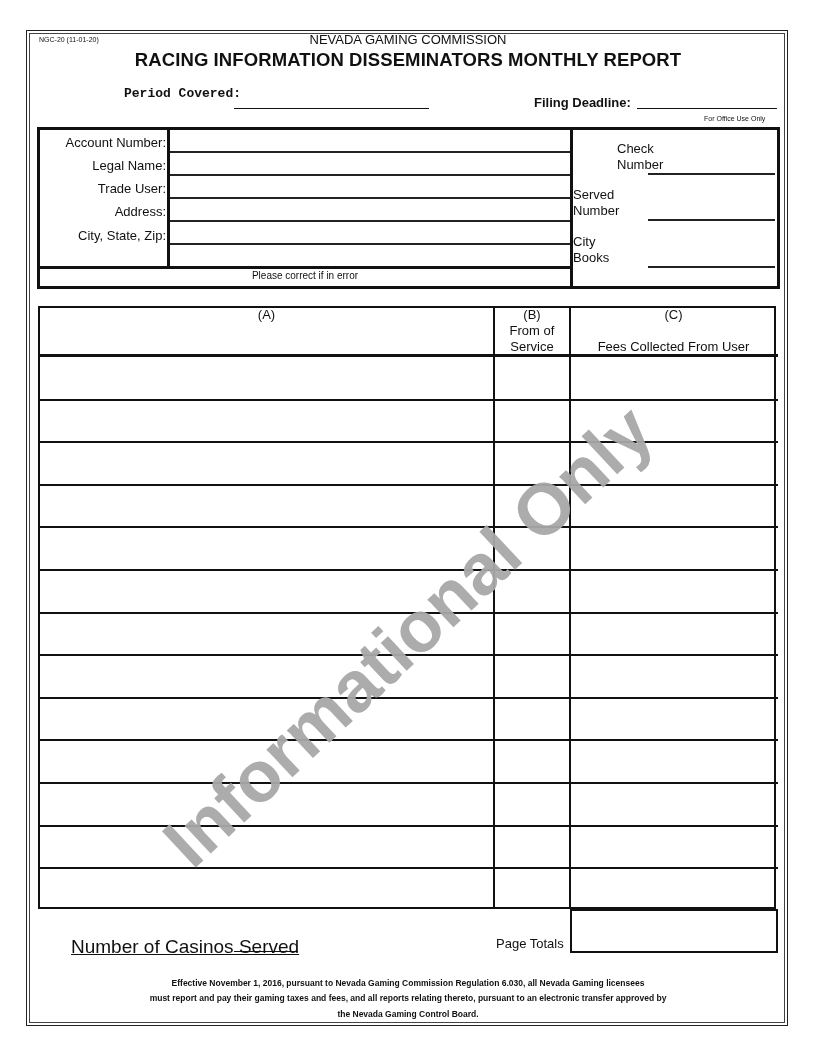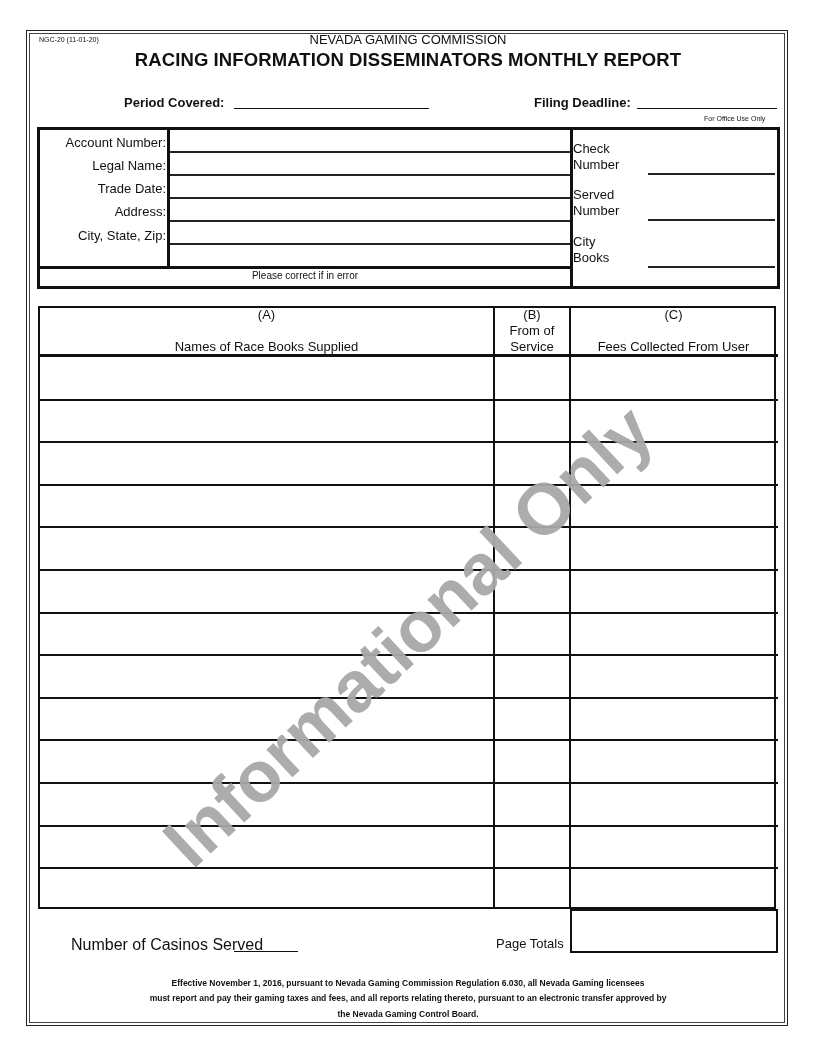--- a/index.html
+++ b/index.html
@@ -43,68 +43,67 @@
 </head>
 <body>
 
 <div class="abs outer"></div>
 <div class="abs outer-inner"></div>
 
 <div class="abs form-no">NGC-20 (11-01-20)</div>
 <div class="abs agency">NEVADA GAMING COMMISSION</div>
 <div class="abs title">RACING INFORMATION DISSEMINATORS MONTHLY REPORT</div>
 
-<div class="abs lbl-b" style="left:124px; top:95px;">Period Covered:</div>
+<div class="abs lbl-b" style="left:124px; top:86px;font-family:Liberation Mono, monospace;">Period Covered:</div>
 <div class="abs uline" style="left:234px; top:108px; width:195px;"><span></span></div>
 
 <div class="abs lbl-b" style="left:534px; top:95px;">Filing Deadline:</div>
 <div class="abs uline" style="left:637px; top:108px; width:140px;"><span></span></div>
 <div class="abs office" style="left:704px; top:115px;">For Office Use Only</div>
 
 <div class="abs acct"></div>
 <div class="abs acct-div-v1"></div>
 <div class="abs acct-div-v2"></div>
 <div class="abs acct-div-h"></div>
 
 <div class="abs acct-label" style="top:135px;">Account Number:</div>
 <div class="abs acct-label" style="top:158px;">Legal Name:</div>
-<div class="abs acct-label" style="top:181px;">Trade Date:</div>
+<div class="abs acct-label" style="top:181px;">Trade User:</div>
 <div class="abs acct-label" style="top:204px;">Address:</div>
 <div class="abs acct-label" style="top:228px;">City, State, Zip:</div>
 
 <div class="abs" style="left:172px; top:132px; width:396px; height:19px;"><span></span></div>
 <div class="abs acct-line" style="top:151px;"></div>
 <div class="abs" style="left:172px; top:154px; width:396px; height:19px;"><span></span></div>
 <div class="abs acct-line" style="top:174px;"></div>
 <div class="abs" style="left:172px; top:177px; width:396px; height:19px;"><span></span></div>
 <div class="abs acct-line" style="top:197px;"></div>
 <div class="abs" style="left:172px; top:200px; width:396px; height:19px;"><span></span></div>
 <div class="abs acct-line" style="top:220px;"></div>
 <div class="abs" style="left:172px; top:223px; width:396px; height:19px;"><span></span></div>
 <div class="abs acct-line" style="top:243px;"></div>
 <div class="abs" style="left:172px; top:246px; width:396px; height:19px;"><span></span></div>
 
 <div class="abs correct">Please correct if in error</div>
 
-<div class="abs office-label" style="top:141px;"><span>Check</span><br><span>Number</span></div>
+<div class="abs office-label" style="top:141px;padding-left:44px;"><span>Check</span><br><span>Number</span></div>
 <div class="abs office-line" style="top:173px;"><span></span></div>
 <div class="abs office-label" style="top:187px;"><span>Served</span><br><span>Number</span></div>
 <div class="abs office-line" style="top:219px;"><span></span></div>
 <div class="abs office-label" style="top:234px;"><span>City</span><br><span>Books</span></div>
 <div class="abs office-line" style="top:266px;"><span></span></div>
 
 <div class="abs tbl"></div>
 <div class="abs col-line" style="left:493px; top:306px; height:603px;"></div>
 <div class="abs col-line" style="left:569px; top:306px; height:603px;"></div>
 <div class="abs hdr-rule"></div>
 
 <div class="abs hdr" style="left:40px; width:453px; top:307px;">
   <div>(A)</div>
   <div style="height:16px;"></div>
-  <div>Names of Race Books Supplied</div>
 </div>
 <div class="abs hdr" style="left:495px; width:74px; top:307px;">
   <div>(B)</div>
   <div>From of</div>
   <div>Service</div>
 </div>
 <div class="abs hdr" style="left:571px; width:205px; top:307px;">
   <div>(C)</div>
   <div style="height:16px;"></div>
   <div>Fees Collected From User</div>
@@ -185,20 +184,20 @@
     <div class="abs row-line" style="top: 867.2px;"></div>
     <div class="abs row" style="top: 868.2px; height: 40.6px; left: 0px; width: 816px;">
       <div class="row-cell" style="left: 40px; width: 453px; font-size: 12px; padding: 4px; box-sizing: border-box;"></div>
       <div class="row-cell" style="left: 495px; width: 74px; font-size: 12px; padding: 4px; box-sizing: border-box;"></div>
       <div class="row-cell" style="left: 571px; width: 205px; font-size: 12px; padding: 4px; box-sizing: border-box;"></div>
     </div>
   </div>
 
 <div class="abs watermark">Informational Only</div>
 
-<div class="abs" style="left:71px; top:936px; font-size:16px;">Number of Casinos Served</div>
+<div class="abs" style="left:71px; top:936px; font-size:19px;text-decoration:underline;">Number of Casinos Served</div>
 <div class="abs uline" style="left:234px; top:951px; width:64px;"><span></span></div>
 <div class="abs" style="left:496px; top:936px; font-size:13px;">Page Totals</div>
 <div class="abs totals-box"><span></span></div>
 
 <div class="abs footer" style="top:975px;">Effective November 1, 2016, pursuant to Nevada Gaming Commission Regulation 6.030, all Nevada Gaming licensees</div>
 <div class="abs footer" style="top:990px;">must report and pay their gaming taxes and fees, and all reports relating thereto, pursuant to an electronic transfer approved by</div>
 <div class="abs footer" style="top:1006px;">the Nevada Gaming Control Board.</div>
 
 </body></html>

